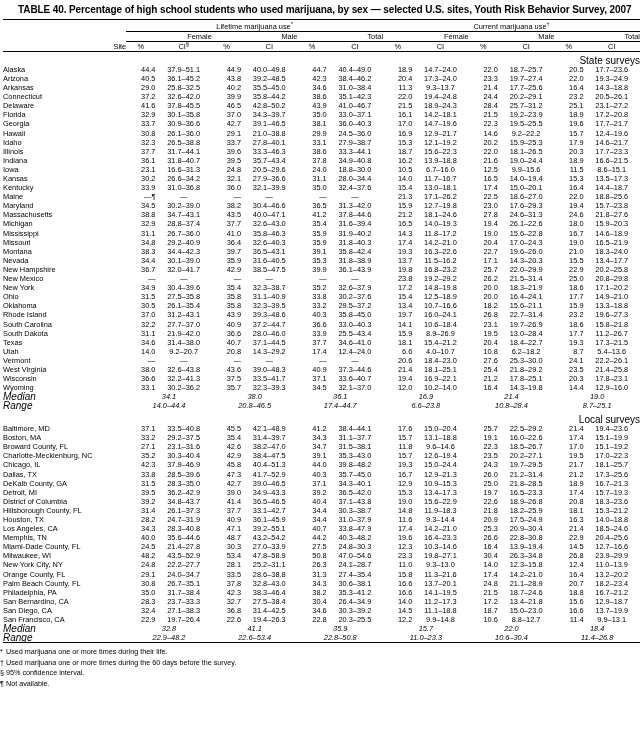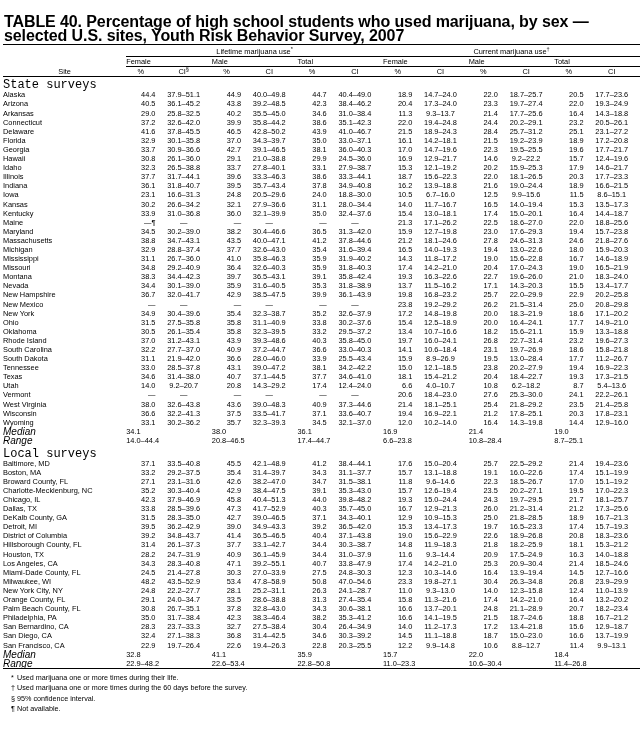--- a/index.html
+++ b/index.html
@@ -15,25 +15,26 @@
     overflow: hidden;
   }
   #page {
     width: 641px;
     height: 745px;
     position: relative;
     padding: 0;
     box-sizing: border-box;
   }
   .title {
-    font-size: 16px;
+    font-size: 10px;
     font-weight: bold;
     line-height: 13.5px;
-    padding: 15px 4px 2px 4px;
+    padding: 3px 4px 2px 4px;
     letter-spacing: -0.1px;
+    margin-left: 14px;
   }
   table.tbl {
     border-collapse: collapse;
     width: 637px;
     margin-left: 3px;
     font-size: 7.4px;
     line-height: 9.1px;
     table-layout: fixed;
   }
   table.tbl td, table.tbl th {
@@ -58,76 +59,77 @@
   }
   .grp-rule {
     border-bottom: 0.9px solid #000;
   }
   .hdr-grp {
     text-align: center;
     font-size: 7.4px;
     padding-bottom: 0.5px;
   }
   .hdr-sub {
-    text-align: left;
+    text-align: right;
     font-size: 7.4px;
     padding-bottom: 0.5px;
   }
   .hdr-col {
     text-align: center;
     font-size: 7.4px;
     padding-bottom: 1px;
   }
   .site-hdr {
-    text-align: center;
+    text-align: right;
     font-size: 7.4px;
     padding-bottom: 1px;
     padding-left: 1px;
   }
   .spacer-row td { height: 3px; font-size: 0; line-height: 0; }
   .gap-row td { height: 4.5px; font-size: 0; line-height: 0; }
 
   td.site {
     text-align: left;
     padding-left: 9px;
     font-size: 7.4px;
   }
   td.section {
-    text-align: left;
+    text-align: right;
     padding-left: 1px;
     font-weight: bold;
-    font-size: 12px;
-    font-family: Liberation Mono, monospace;
+    font-size: 10px;
   }
   td.num {
     text-align: right;
     padding-right: 3px;
     font-size: 7.4px;
   }
   td.ci {
     text-align: center;
     font-size: 7.4px;
   }
   td.bold { font-weight: bold; }
   td.statci {
+    text-align: center;
+    font-style: italic;
     font-size: 7.4px;
   }
   td.statlabel {
     text-align: left;
     padding-left: 18px;
     font-style: italic;
     font-size: 10px;
   }
   sup {
     font-size: 5.6px;
     vertical-align: super;
     line-height: 0;
   }
   .footnotes {
-    margin-left: 11px;
+    margin-left: 0;
     margin-top: 3px;
     font-size: 7.2px;
     line-height: 10.4px;
   }
   .footnotes div { white-space: nowrap; }
   .fmark {
     display: inline-block;
     min-width: 6px;
     font-size: 7.2px;
   }
@@ -462,21 +464,21 @@
           <td class="site">Michigan</td>
           <td class="num">32.9</td>
           <td class="ci">28.8–37.4</td>
           <td class="num">37.7</td>
           <td class="ci">32.6–43.0</td>
           <td class="num bold">35.4</td>
           <td class="ci bold">31.6–39.4</td>
           <td class="num">16.5</td>
           <td class="ci">14.0–19.3</td>
           <td class="num">19.4</td>
-          <td class="ci">13.0–22.6</td>
+          <td class="ci">26.1–22.6</td>
           <td class="num bold">18.0</td>
           <td class="ci bold">15.9–20.3</td>
         </tr>
         <tr>
           <td class="site">Mississippi</td>
           <td class="num">31.1</td>
           <td class="ci">26.7–36.0</td>
           <td class="num">41.0</td>
           <td class="ci">35.8–46.3</td>
           <td class="num bold">35.9</td>
@@ -647,35 +649,20 @@
           <td class="num bold">33.9</td>
           <td class="ci bold">25.5–43.4</td>
           <td class="num">15.9</td>
           <td class="ci">8.9–26.9</td>
           <td class="num">19.5</td>
           <td class="ci">13.0–28.4</td>
           <td class="num bold">17.7</td>
           <td class="ci bold">11.2–26.7</td>
         </tr>
         <tr>
-          <td class="site">Tennessee</td>
-          <td class="num">33.0</td>
-          <td class="ci">28.5–37.8</td>
-          <td class="num">43.1</td>
-          <td class="ci">39.0–47.2</td>
-          <td class="num bold">38.1</td>
-          <td class="ci bold">34.2–42.2</td>
-          <td class="num">15.0</td>
-          <td class="ci">12.1–18.5</td>
-          <td class="num">23.8</td>
-          <td class="ci">20.2–27.9</td>
-          <td class="num bold">19.4</td>
-          <td class="ci bold">16.9–22.3</td>
-        </tr>
-        <tr>
           <td class="site">Texas</td>
           <td class="num">34.6</td>
           <td class="ci">31.4–38.0</td>
           <td class="num">40.7</td>
           <td class="ci">37.1–44.5</td>
           <td class="num bold">37.7</td>
           <td class="ci bold">34.6–41.0</td>
           <td class="num">18.1</td>
           <td class="ci">15.4–21.2</td>
           <td class="num">20.4</td>
@@ -956,20 +943,35 @@
           <td class="num bold">40.7</td>
           <td class="ci bold">33.8–47.9</td>
           <td class="num">17.4</td>
           <td class="ci">14.2–21.0</td>
           <td class="num">25.3</td>
           <td class="ci">20.9–30.4</td>
           <td class="num bold">21.4</td>
           <td class="ci bold">18.5–24.6</td>
         </tr>
         <tr>
+          <td class="site">Memphis, TN</td>
+          <td class="num">40.0</td>
+          <td class="ci">35.6–44.6</td>
+          <td class="num">48.7</td>
+          <td class="ci">43.2–54.2</td>
+          <td class="num bold">44.2</td>
+          <td class="ci bold">40.3–48.2</td>
+          <td class="num">19.6</td>
+          <td class="ci">16.4–23.3</td>
+          <td class="num">26.6</td>
+          <td class="ci">22.8–30.8</td>
+          <td class="num bold">22.9</td>
+          <td class="ci bold">20.4–25.6</td>
+        </tr>
+        <tr>
           <td class="site">Miami-Dade County, FL</td>
           <td class="num">24.5</td>
           <td class="ci">21.4–27.8</td>
           <td class="num">30.3</td>
           <td class="ci">27.0–33.9</td>
           <td class="num bold">27.5</td>
           <td class="ci bold">24.8–30.3</td>
           <td class="num">12.3</td>
           <td class="ci">10.3–14.6</td>
           <td class="num">16.4</td>

